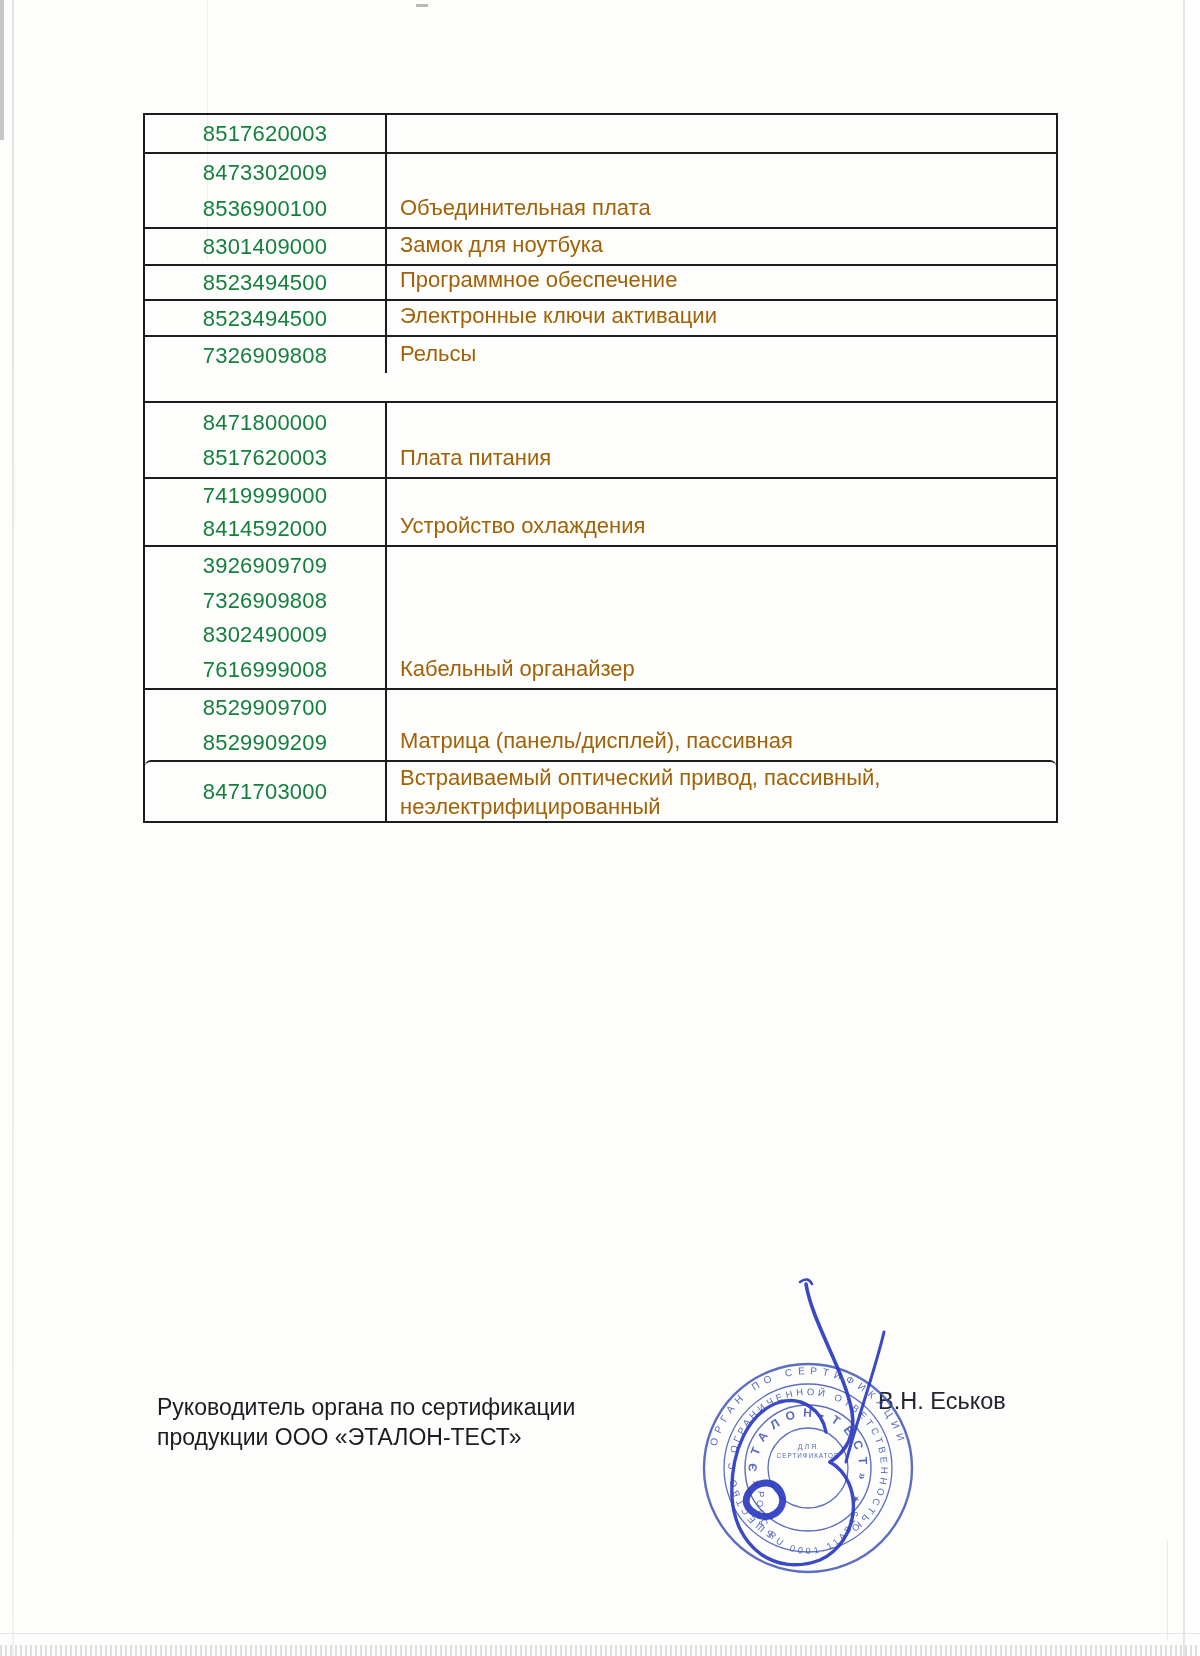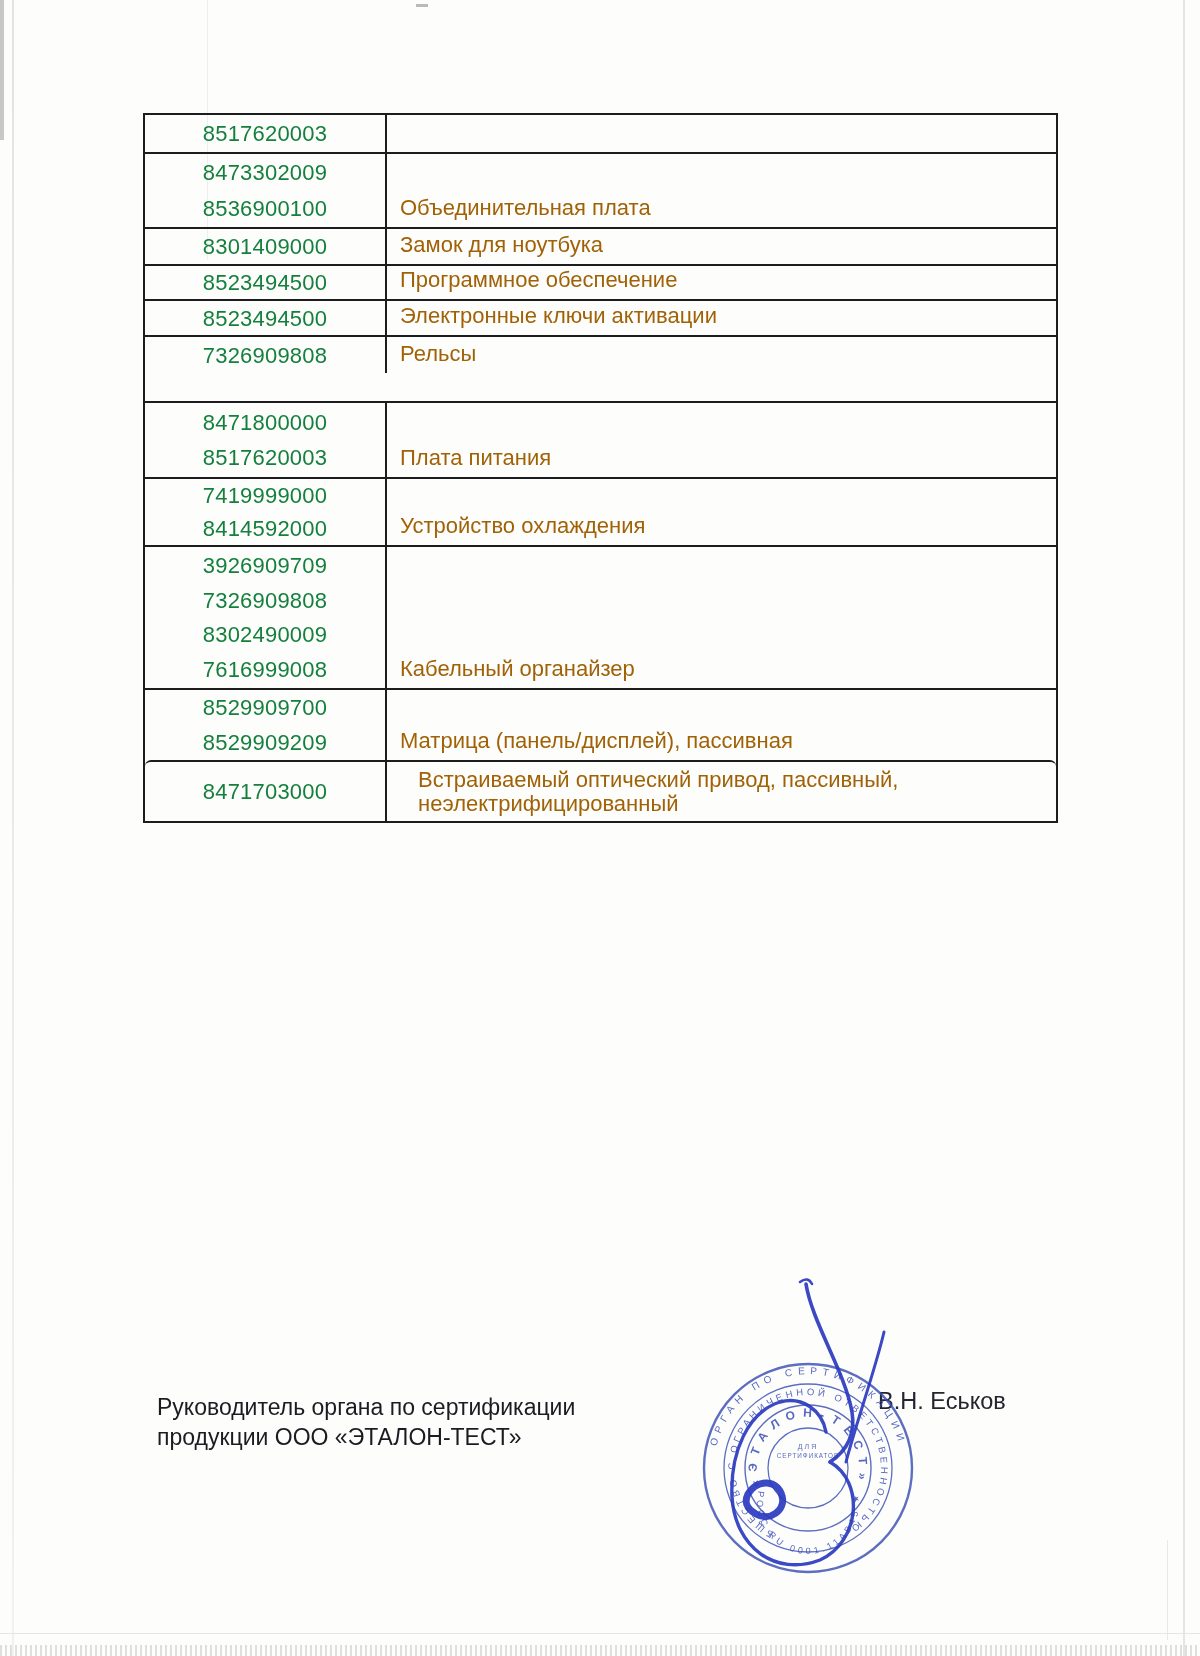--- a/index.html
+++ b/index.html
@@ -32,21 +32,21 @@
     flex:0 0 242px;width:242px;border-right:2px solid #1d1d1f;box-sizing:border-box;
     display:flex;flex-direction:column;justify-content:space-evenly;align-items:center;
   }
   .code-line{font-size:22px;line-height:33px;color:#15803d;letter-spacing:.2px;white-space:nowrap;}
   .desc-cell{
     flex:1;display:flex;flex-direction:column;justify-content:flex-end;
     padding:0 14px 3px 13px;box-sizing:border-box;overflow:hidden;
   }
   .desc-text{font-size:22px;line-height:33px;color:#a16207;}
   .t-row.wrap2 .desc-cell{justify-content:center;padding-bottom:0;}
-  .t-row.wrap2 .desc-text{line-height:24px;margin-left:18px;}
+  .t-row.wrap2 .desc-text{line-height:29px;}
 
   
   .signer-role{
     position:absolute;left:157px;top:1392px;width:480px;
     font-size:23px;line-height:30px;color:#1b1b22;
   }
   .signer-name{
     position:absolute;left:878px;top:1388px;
     font-size:23.5px;color:#23242e;white-space:nowrap;
   }

